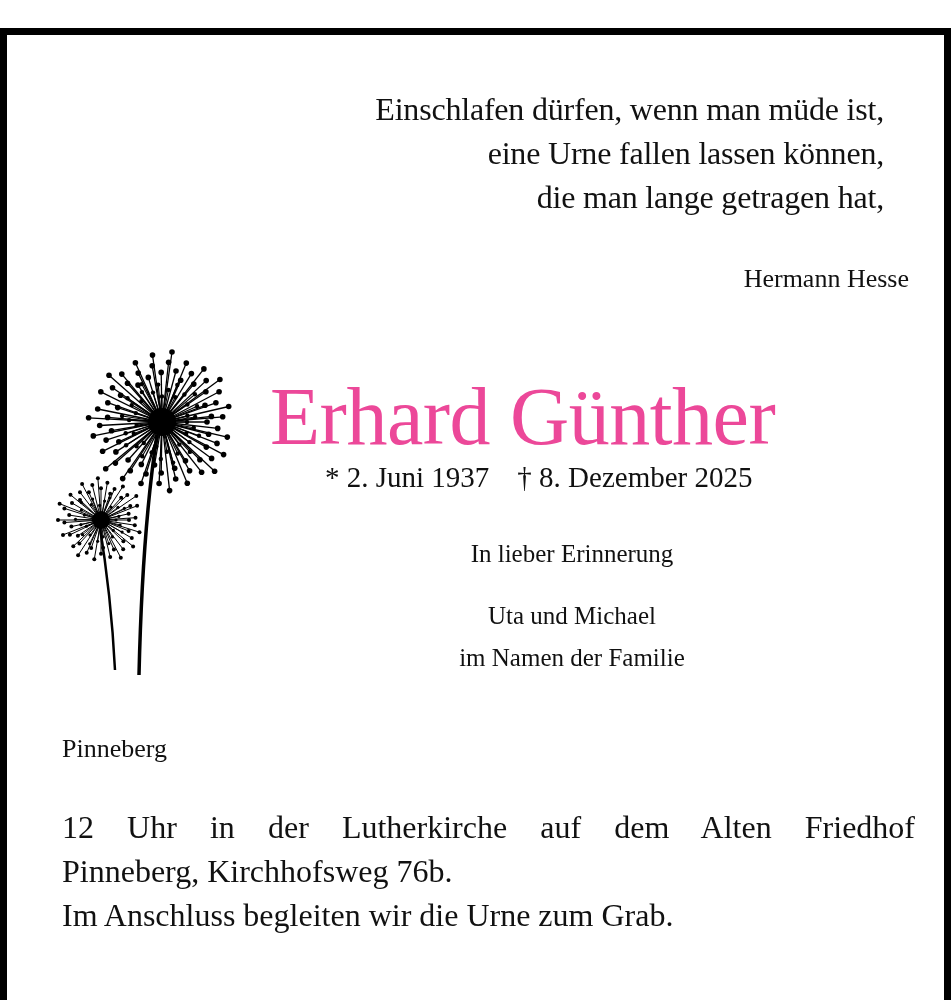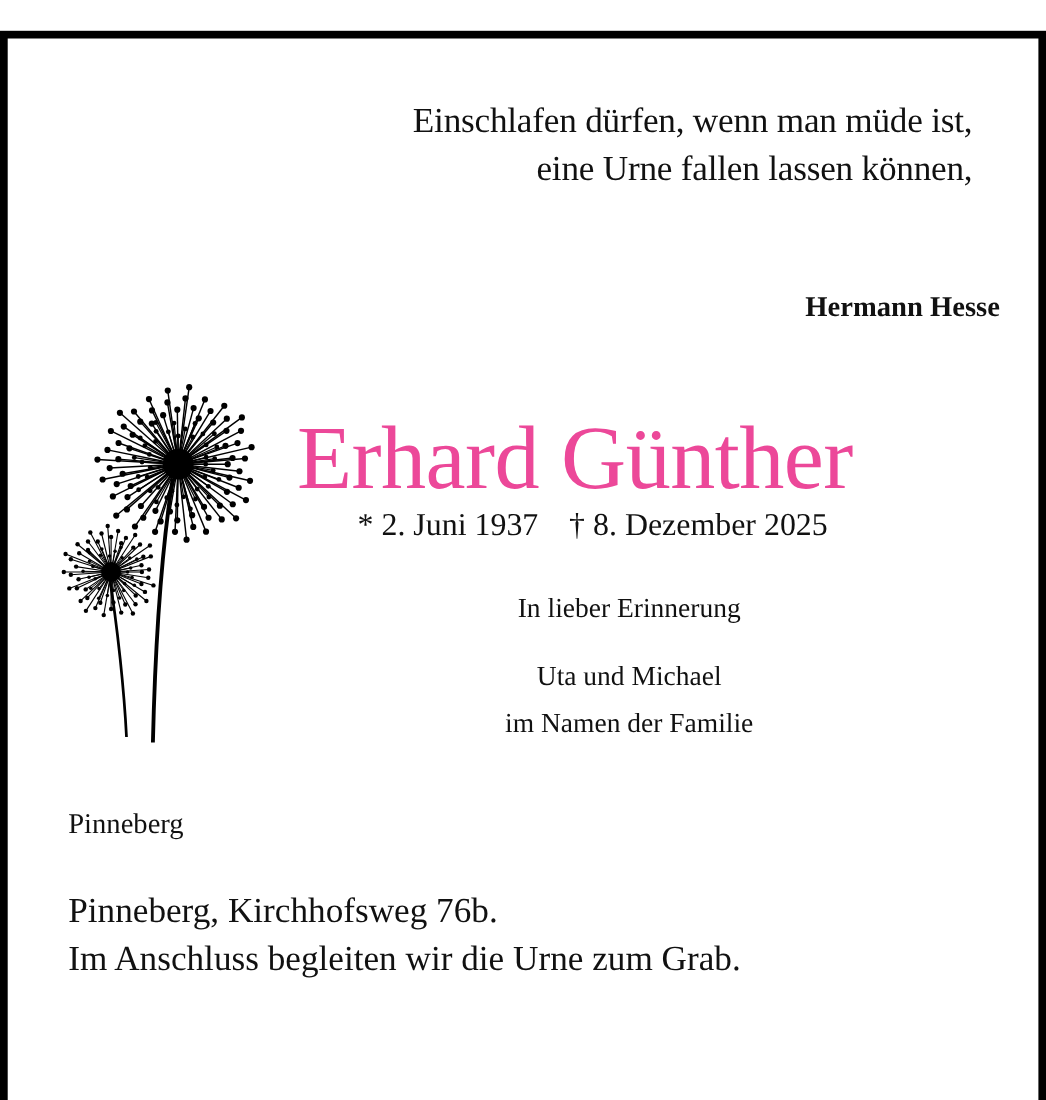--- a/index.html
+++ b/index.html
@@ -16,21 +16,21 @@
     }
     .quote {
       position: absolute; right: 60px; top: 52px;
       text-align: right;
       font-size: 32px; line-height: 44px;
       letter-spacing: -0.2px;
     }
     .quote .line { display: block; white-space: nowrap; }
     .author {
       position: absolute; right: 35px; top: 228px;
-      font-size: 26px; line-height: 32px; font-weight: bold;
+      font-size: 26px; line-height: 32px;
     }
     .flower { position: absolute; left: 42px; top: 305px; width: 200px; height: 340px; }
     .name {
       position: absolute; left: 263px; top: 332px;
       font-size: 82px; line-height: 100px;
       white-space: nowrap; letter-spacing: -0.5px;
       color: #ec4899;
     }
     .dates {
       position: absolute; left: 318px; top: 422px;
@@ -57,20 +57,21 @@
     .notice .plain { display: block; }
   </style>
 </head>
 <body>
 
 <div class="frame">
 
   <div class="quote">
     <span class="line">Einschlafen dürfen, wenn man müde ist,</span>
     <span class="line">eine Urne fallen lassen können,</span>
+    <span class="line">die man lange getragen hat,</span>
   </div>
   <div class="author">Hermann Hesse</div>
 
   <svg class="flower" viewBox="0 0 200 340">
 
     <path d="M108 95 C 98 160, 92 250, 90 335" stroke="#000" stroke-width="3.5" fill="none"></path>
     <path d="M50 182 C 58 230, 64 290, 66 330" stroke="#000" stroke-width="2.5" fill="none"></path>
 
     <g id="big" transform="translate(113,82)">
       <circle r="14" fill="#000"></circle>
@@ -460,17 +461,18 @@
   <div class="center-block memory">In lieber Erinnerung</div>
 
   <div class="center-block family">
     <div>Uta und Michael</div>
     <div>im Namen der Familie</div>
   </div>
 
   <div class="place">Pinneberg</div>
 
   <div class="notice">
+    <span class="just">12 Uhr in der Lutherkirche auf dem Alten Friedhof</span>
     <span class="plain">Pinneberg, Kirchhofsweg 76b.</span>
     <span class="plain">Im Anschluss begleiten wir die Urne zum Grab.</span>
   </div>
 
 </div>
 
 </body></html>

